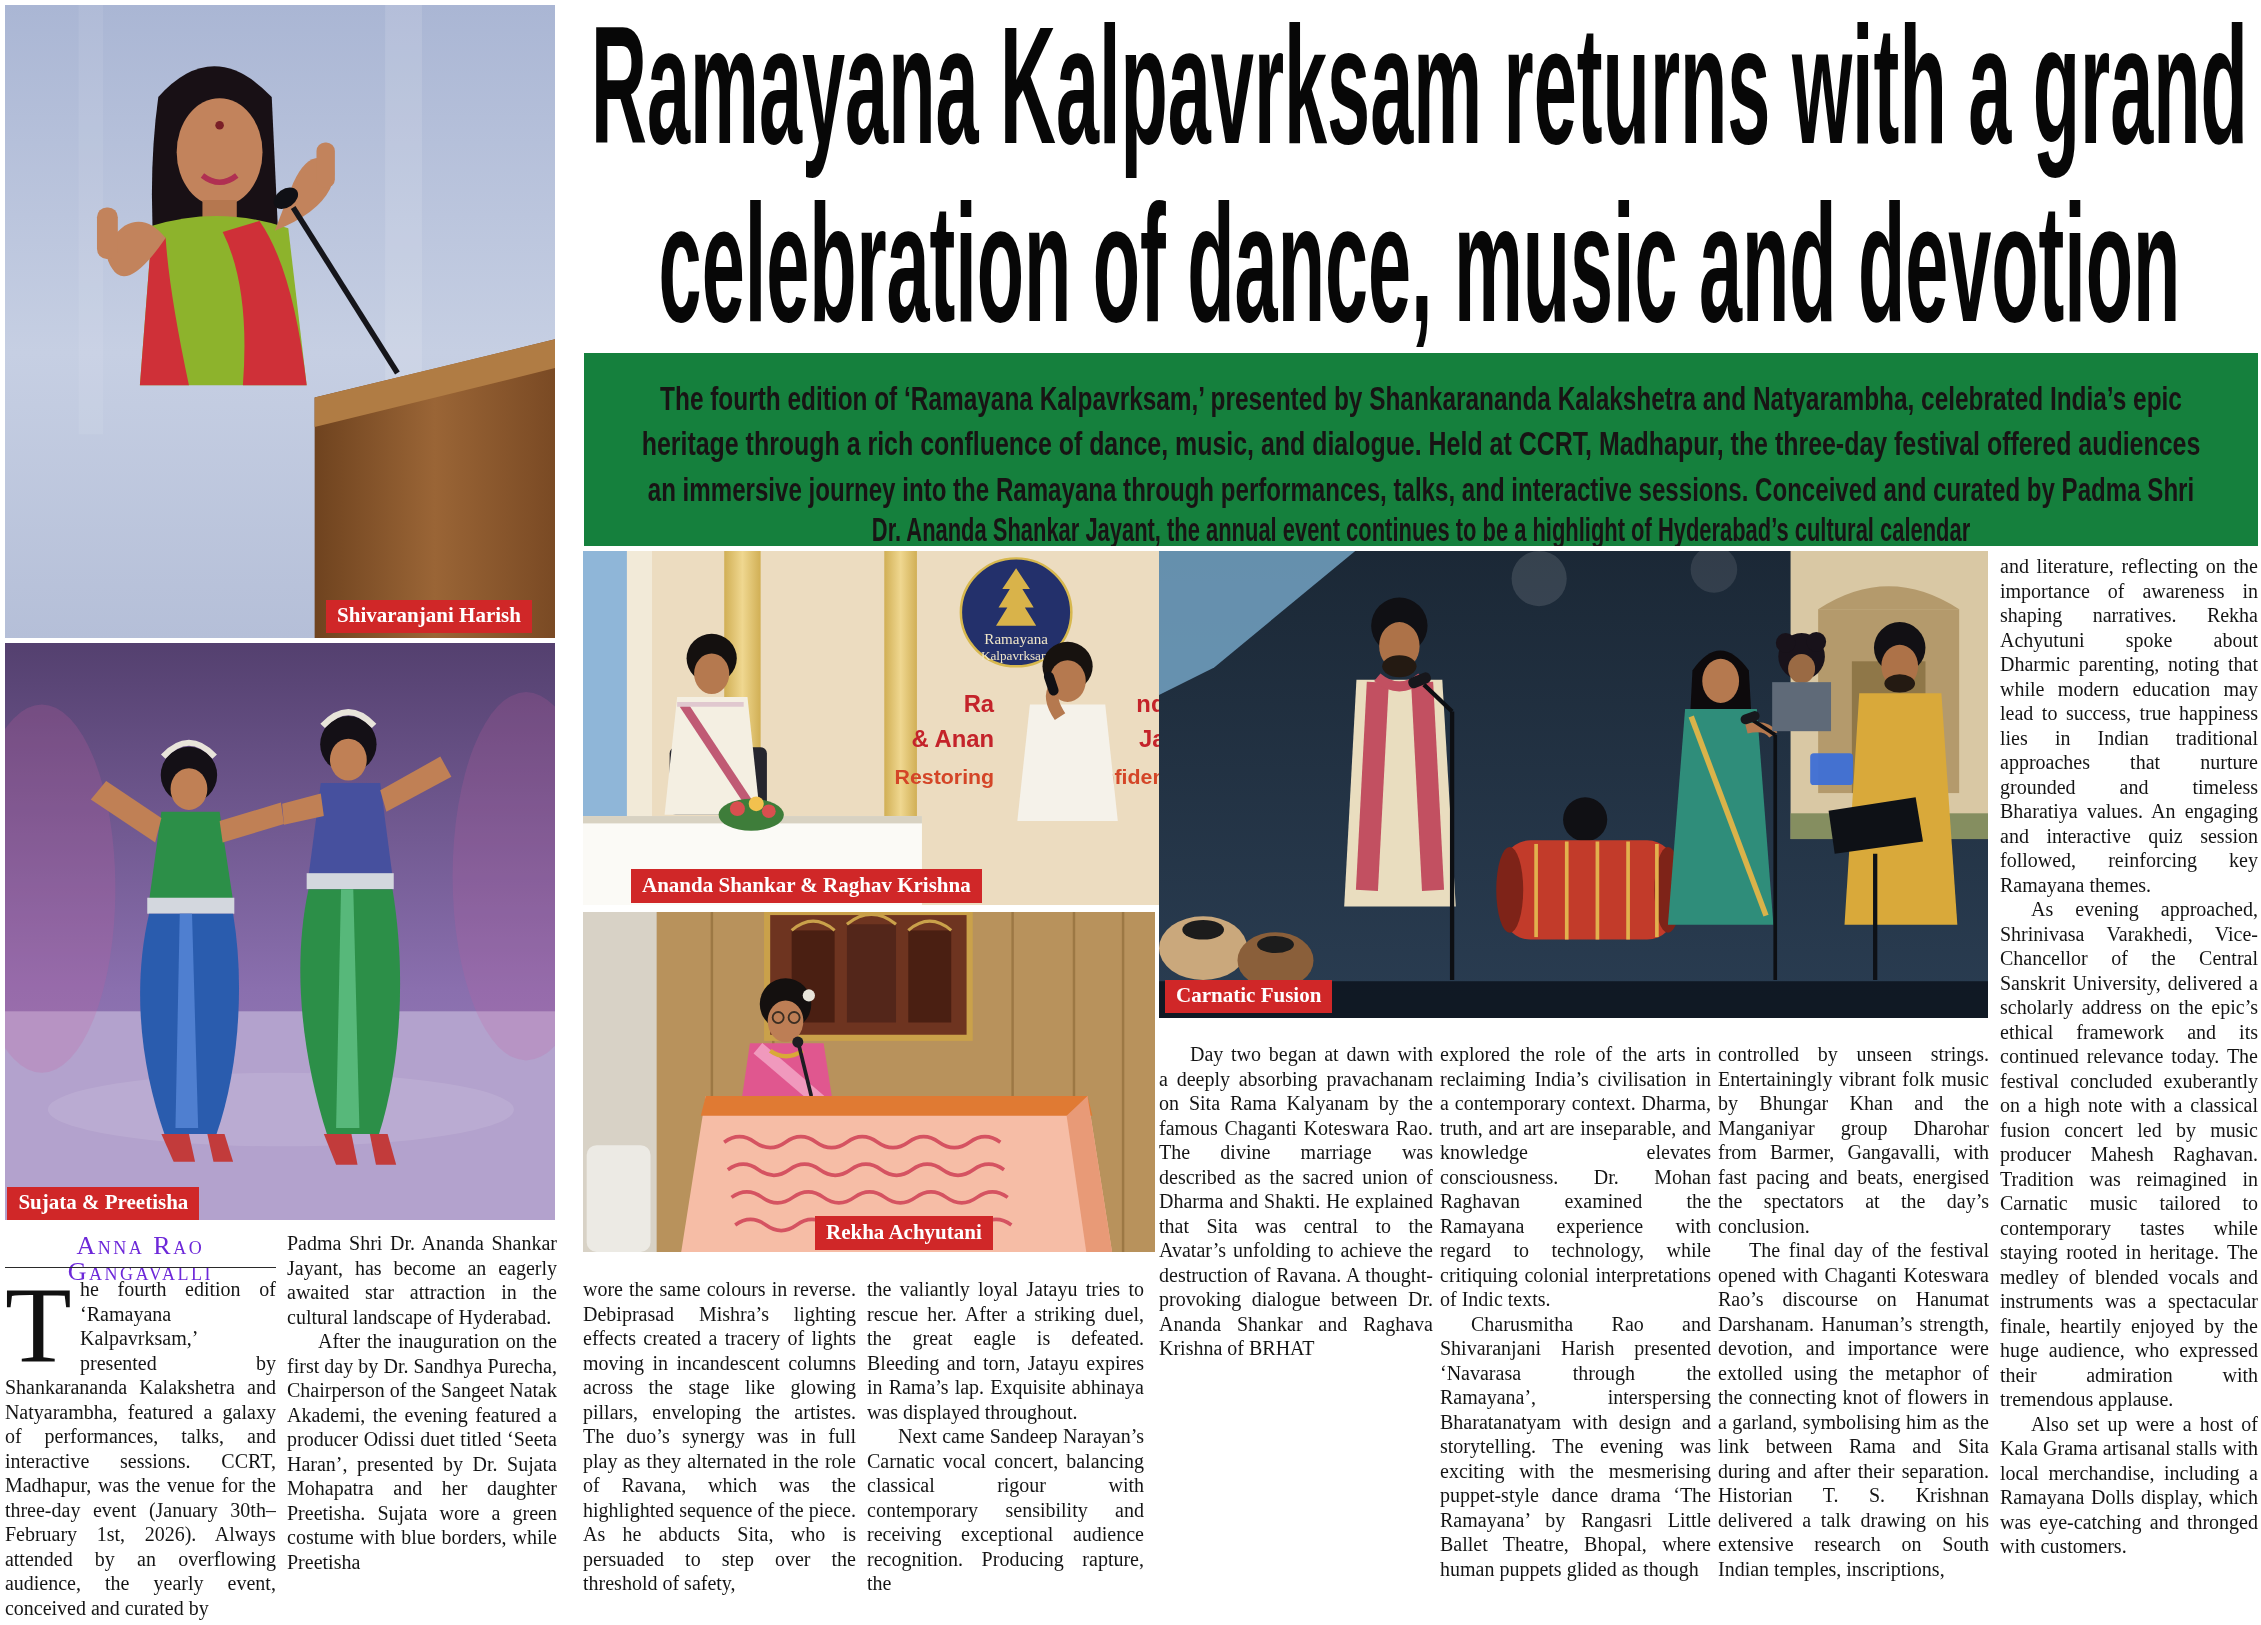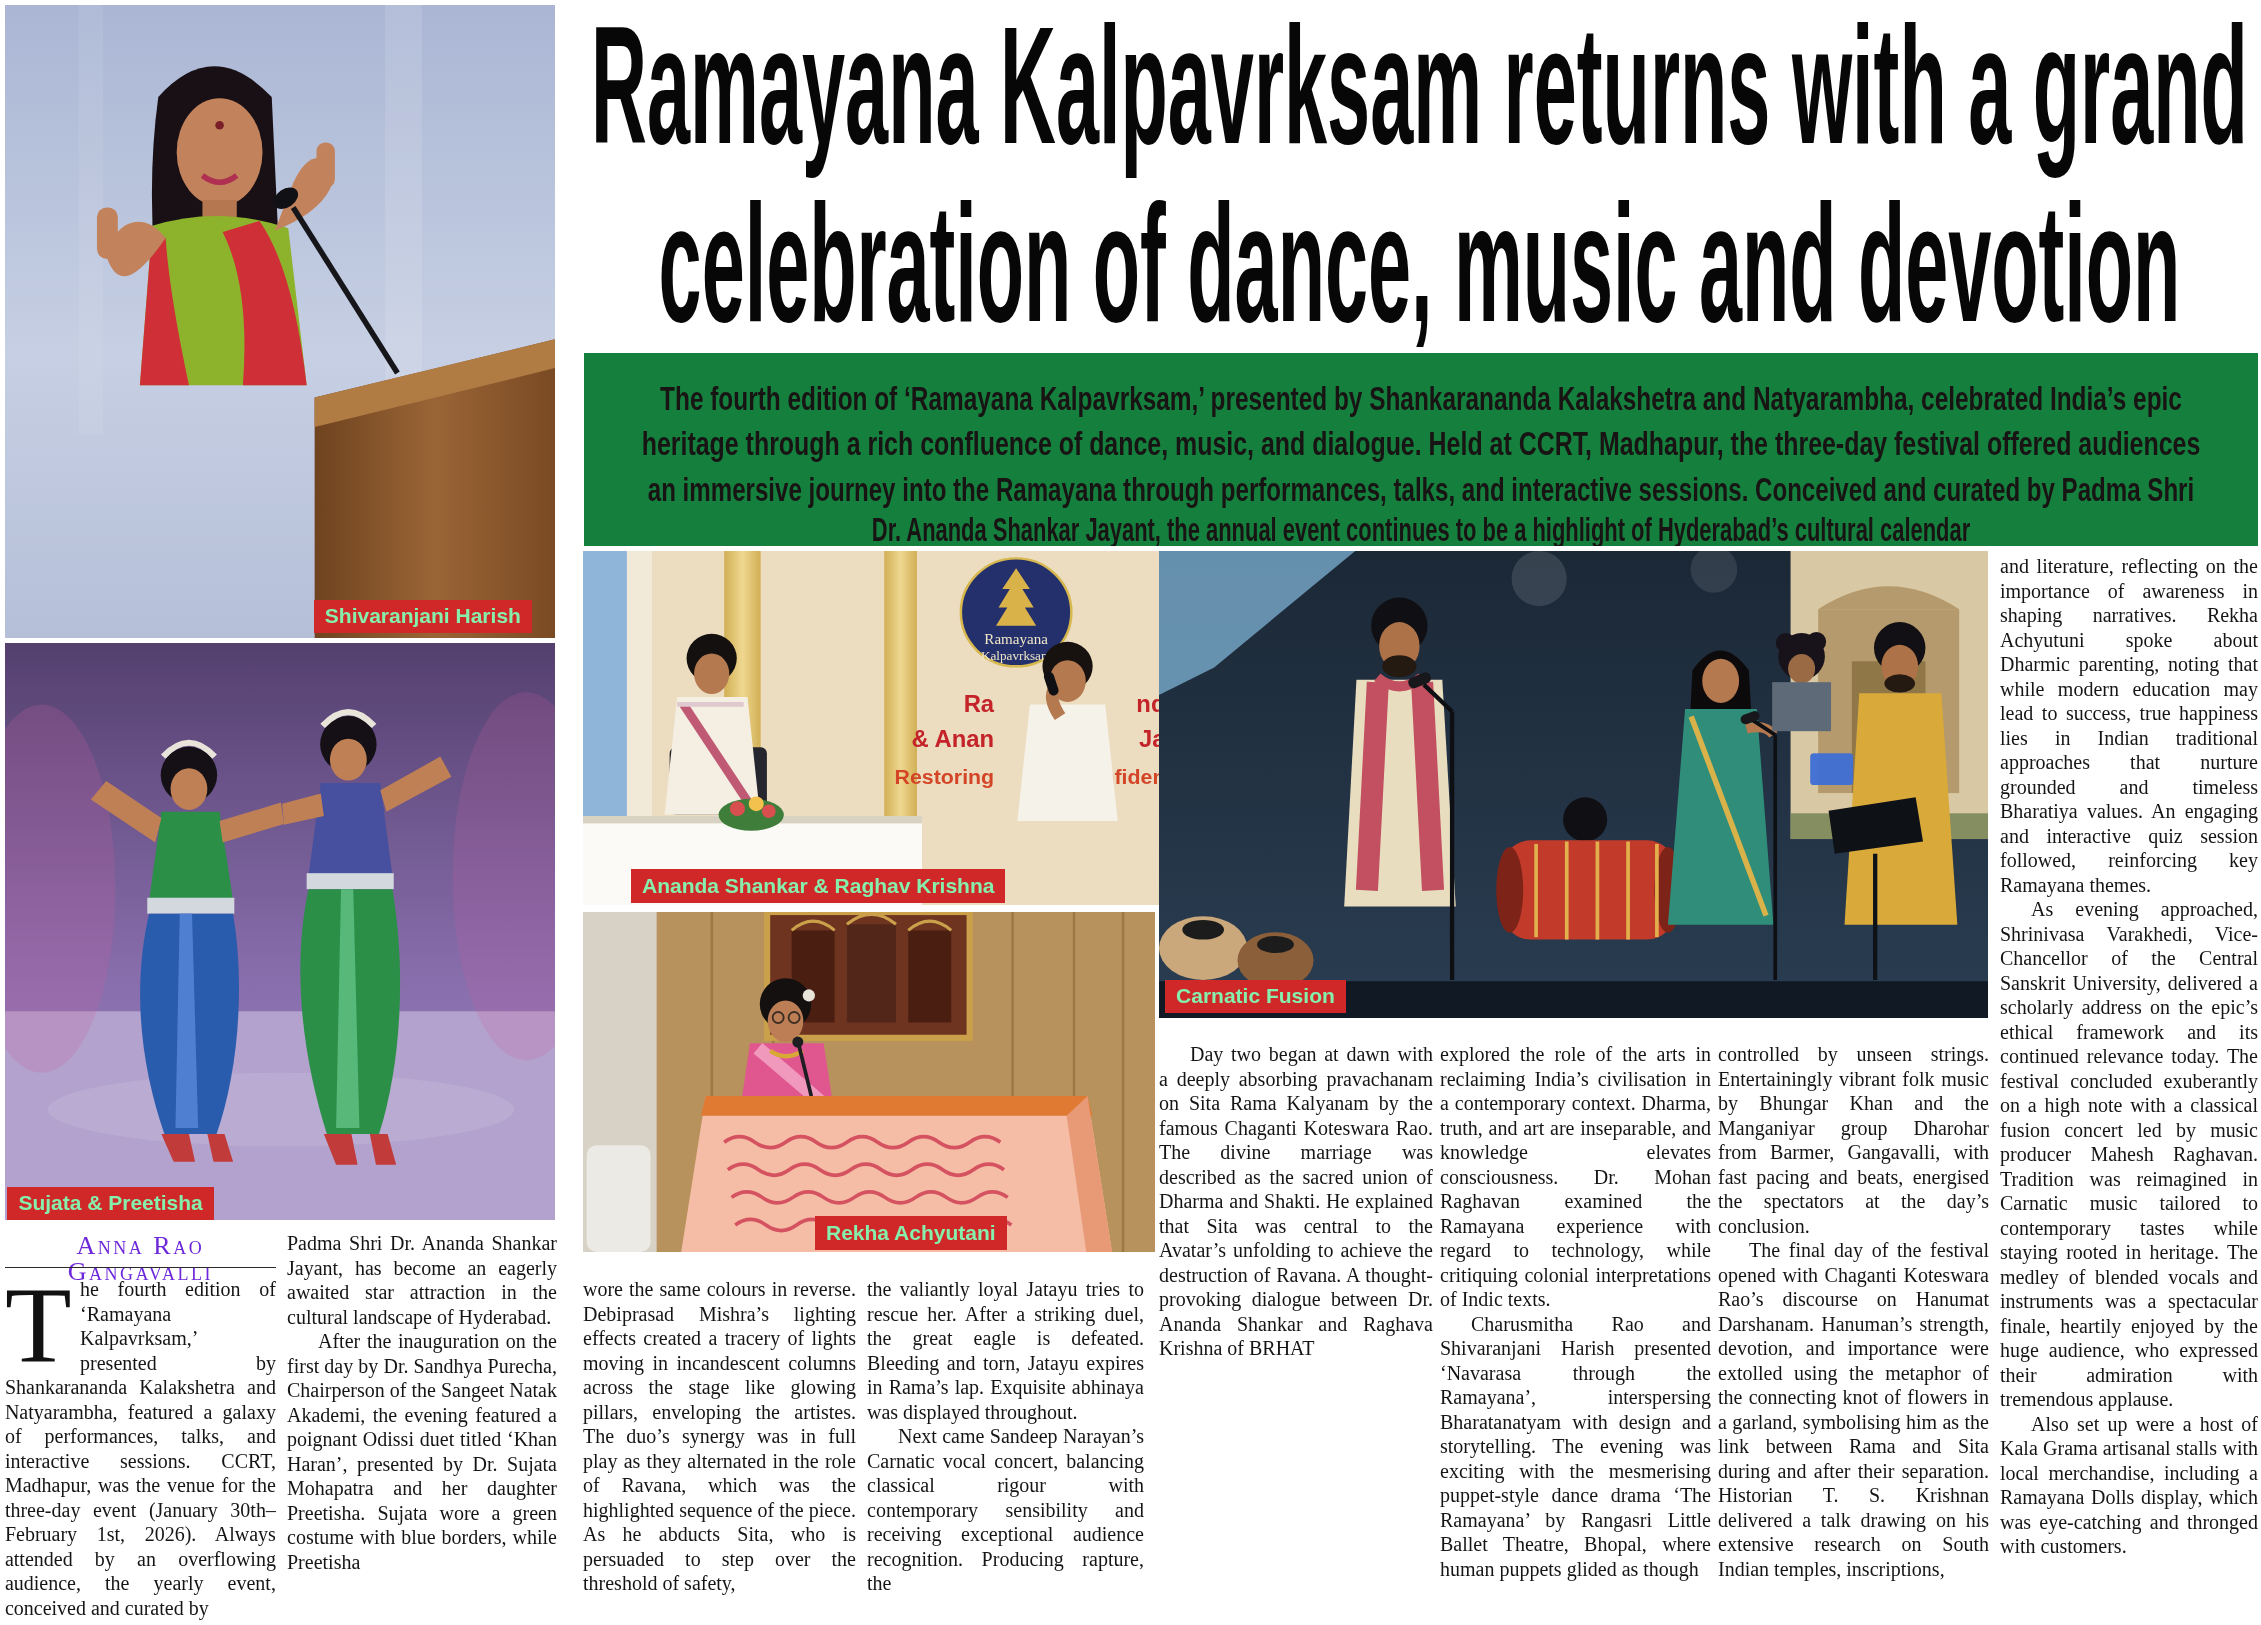--- a/index.html
+++ b/index.html
@@ -38,22 +38,22 @@
 
   
   .photo{position:absolute;overflow:hidden;background:#777;}
   .photo svg{display:block;width:100%;height:100%;}
   .ph1{left:4.9px;   top:4.9px;    width:550px; height:633px;}
   .ph2{left:4.9px;   top:643px; width:550px; height:577px;}
   .ph3{left:583px; top:551px;  width:585px; height:354px;}
   .ph4{left:583px; top:912px; width:572px; height:340px;}
   .ph5{left:1159px;top:551px;  width:829px;height:467px;}
 
-  .cap{position:absolute;background:#d02728;color:#86efac;
-       font-family:Liberation Sans, sans-serif;font-weight:bold;font-size:21px;line-height:1;
+  .cap{position:absolute;background:#d02728;color:#ffffff;
+       font-family:Liberation Serif, serif;font-weight:bold;font-size:21px;line-height:1;
        padding:5.5px 11px 6.7px;white-space:nowrap;}
   .cap1{right:23px;bottom:4.9px;}
   .cap2{left:2.5px;bottom:0;text-align:right;}
   .cap3{left:48px;bottom:2.5px;}
   .cap4{left:232px;bottom:2.5px;}
   .cap5{left:6.1px;bottom:4.9px;}
 </style>
 </head>
 <body>
 
@@ -353,21 +353,21 @@
 
   <div class="byline">Anna Rao Gangavalli</div>
   <div class="byline-rule"></div>
 
   <div class="col c1">
     <p><span class="dropcap">T</span><span>he fourth edition of ‘Ramayana Kalpavrksam,’ presented by Shankarananda Kalakshetra and Natyarambha, featured a galaxy of performances, talks, and interactive sessions. CCRT, Madhapur, was the venue for the three-day event (January 30th–February 1st, 2026). Always attended by an overflowing audience, the yearly event, conceived and curated by</span></p>
   </div>
 
   <div class="col c2">
     <p>Padma Shri Dr. Ananda Shankar Jayant, has become an eagerly awaited star attraction in the cultural landscape of Hyderabad.</p>
-    <p class="ind">After the inauguration on the first day by Dr. Sandhya Purecha, Chairperson of the Sangeet Natak Akademi, the evening featured a poignant Odissi duet titled ‘Khan Haran’, presented by Dr. Sujata Mohapatra and her daughter Preetisha. Sujata wore a green costume with blue borders, while Preetisha</p>
+    <p class="ind">After the inauguration on the first day by Dr. Sandhya Purecha, Chairperson of the Sangeet Natak Akademi, the evening featured a producer Odissi duet titled ‘Seeta Haran’, presented by Dr. Sujata Mohapatra and her daughter Preetisha. Sujata wore a green costume with blue borders, while Preetisha</p>
   </div>
 
   <div class="col c3">
     <p>wore the same colours in reverse. Debiprasad Mishra’s lighting effects created a tracery of lights moving in incandescent columns across the stage like glowing pillars, enveloping the artistes. The duo’s synergy was in full play as they alternated in the role of Ravana, which was the highlighted sequence of the piece. As he abducts Sita, who is persuaded to step over the threshold of safety,</p>
   </div>
 
   <div class="col c4">
     <p>the valiantly loyal Jatayu tries to rescue her. After a striking duel, the great eagle is defeated. Bleeding and torn, Jatayu expires in Rama’s lap. Exquisite abhinaya was displayed throughout.</p>
     <p class="ind">Next came Sandeep Narayan’s Carnatic vocal concert, balancing classical rigour with contemporary sensibility and receiving exceptional audience recognition. Producing rapture, the</p>
   </div>

